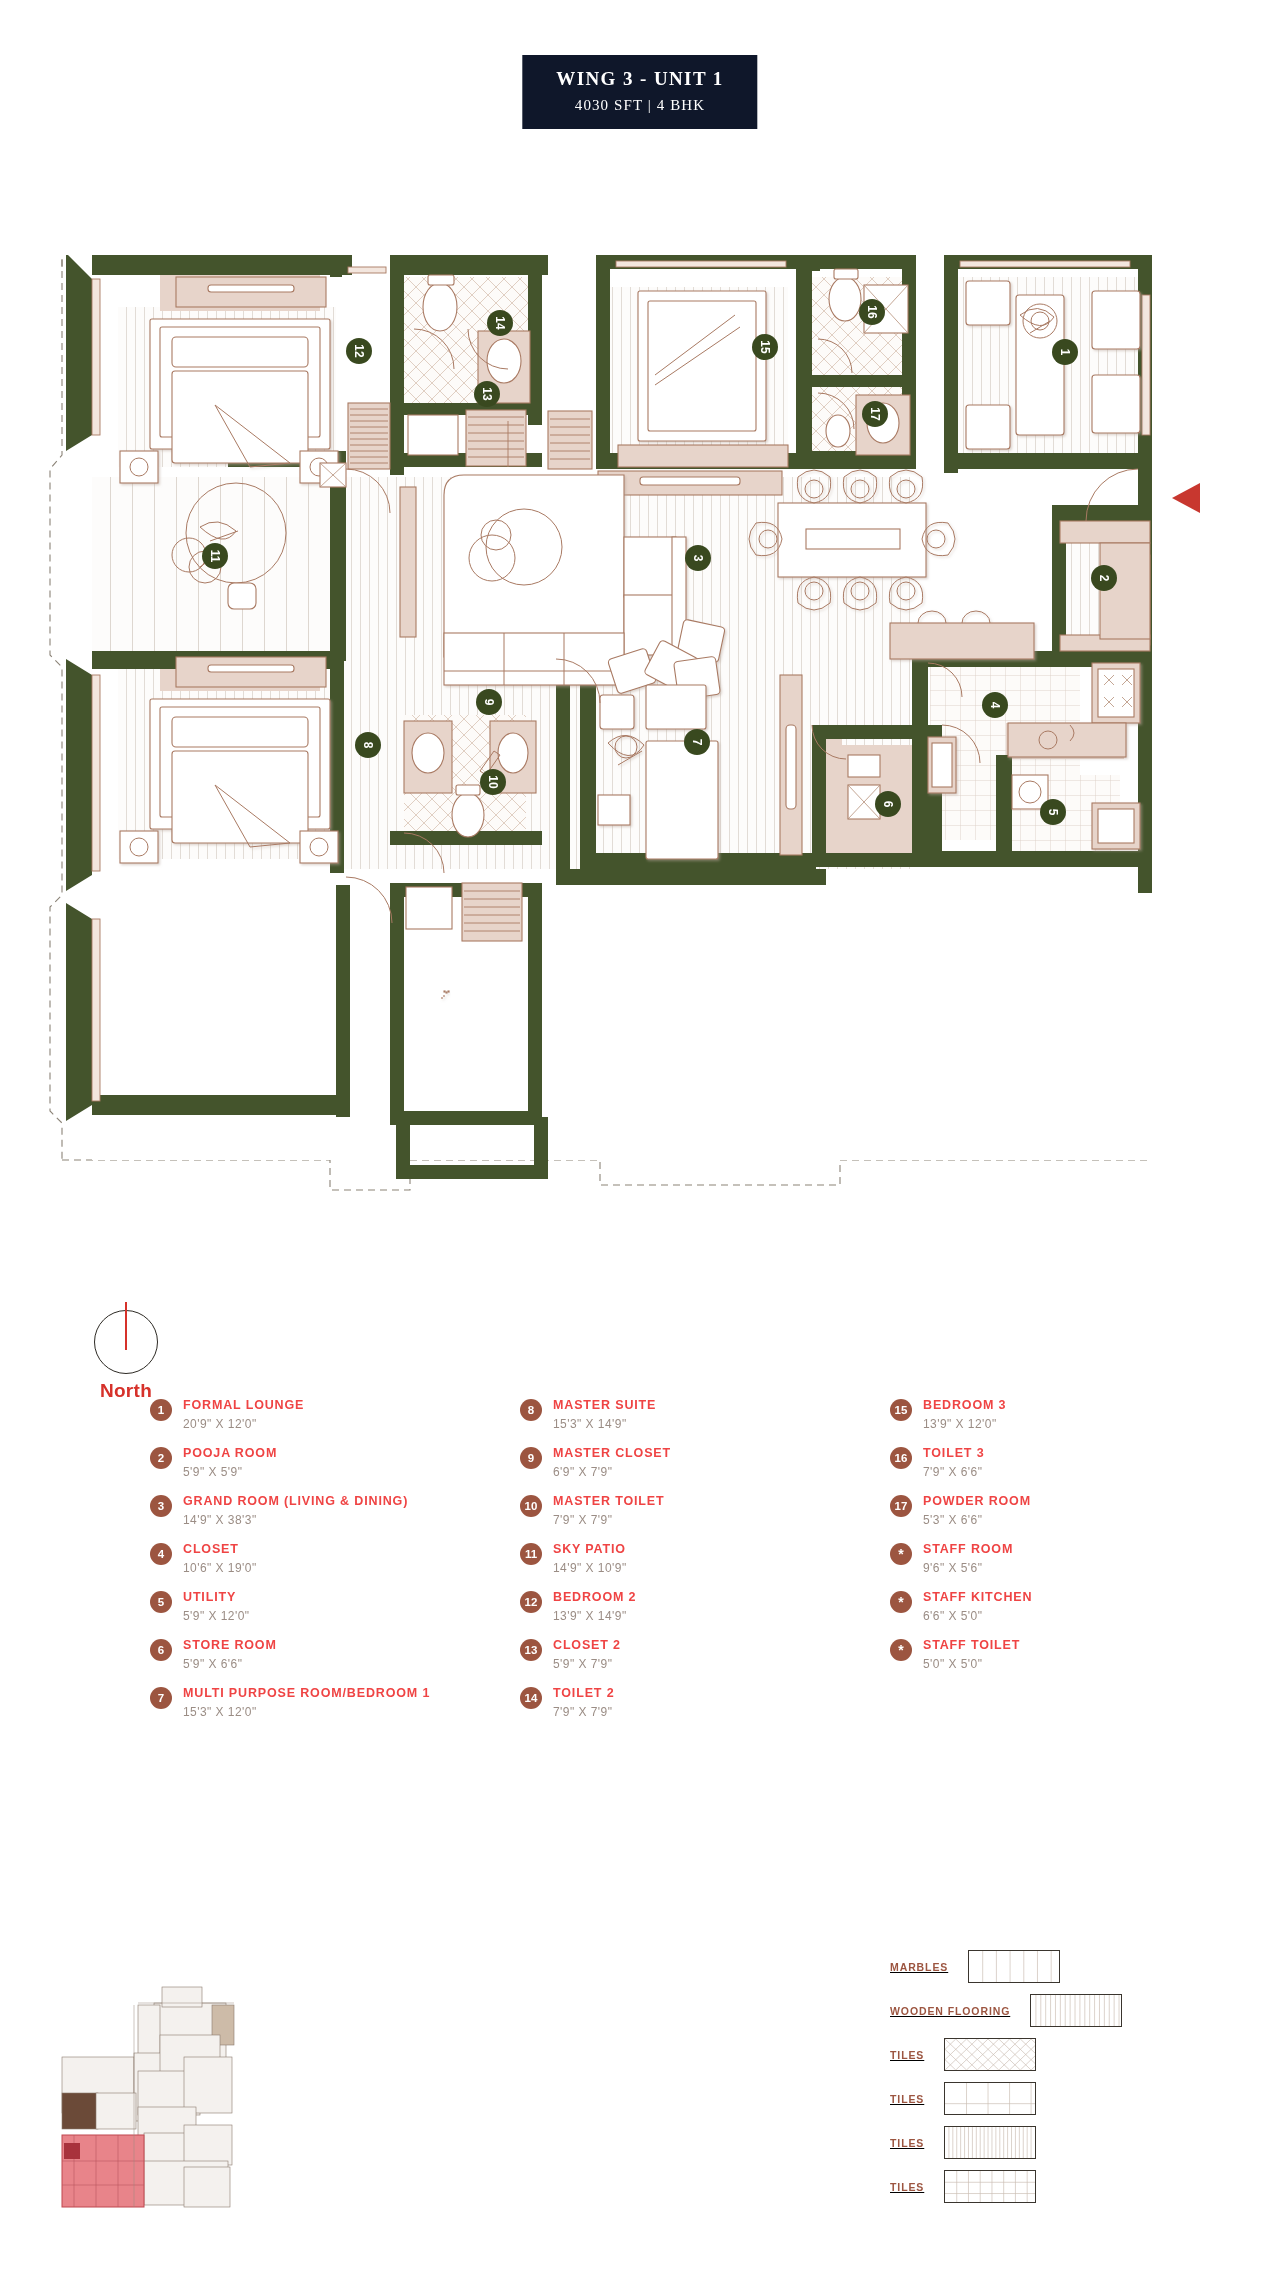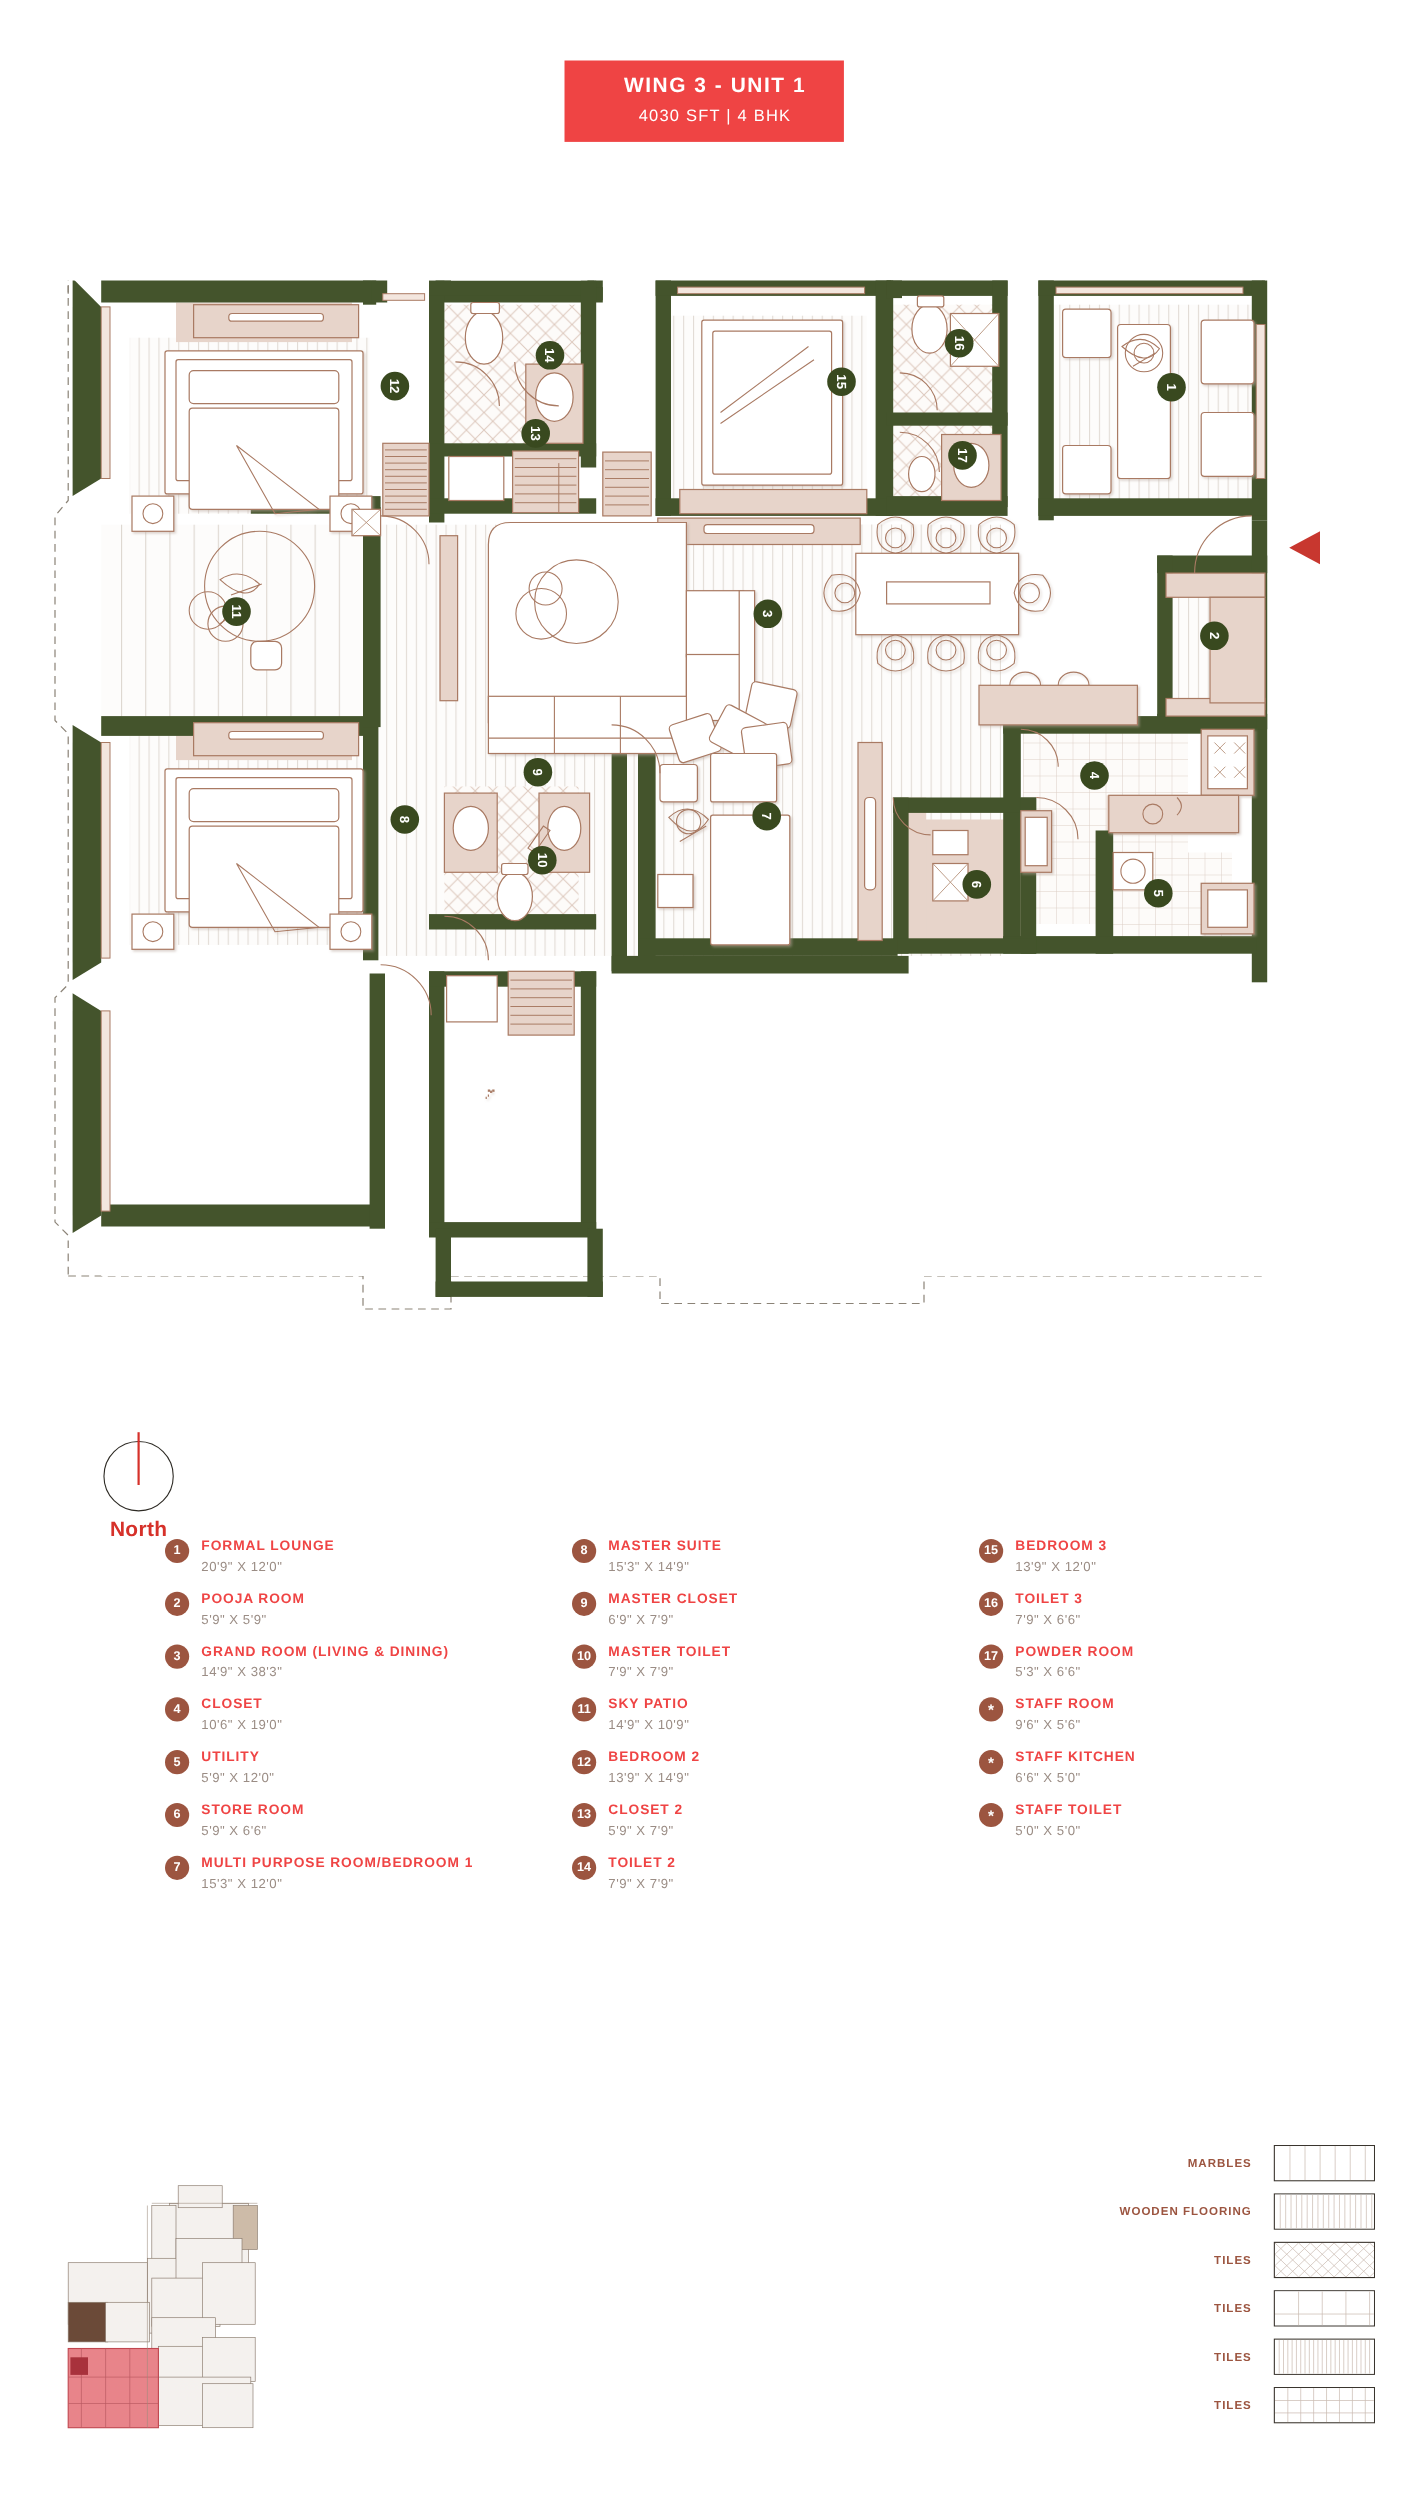--- a/index.html
+++ b/index.html
@@ -17,25 +17,26 @@
     background: #ffffff;
     overflow: hidden;
   }
 
   
   #header-badge {
     position: absolute;
     left: 50%;
     transform: translateX(-50%);
     top: 55px;
-    background: #ef4444;
+    background: #0f172a;
     color: #ffffff;
     text-align: center;
-    padding: 13px 34px 15px 54px;
+    padding: 13px 34px 15px 34px;
     min-width: 196px;
+    font-family: Liberation Serif, serif;
   }
   #header-badge .title {
     font-size: 19px;
     font-weight: bold;
     letter-spacing: 1.4px;
     line-height: 1.15;
     white-space: nowrap;
   }
   #header-badge .sub {
     font-size: 15px;
@@ -136,23 +137,24 @@
 
   
   #materials {
     position: absolute;
     right: 30px; top: 1950px;
     width: 360px;
   }
   .mat-row {
     display: flex;
     align-items: center;
-    justify-content: flex-end;
+    justify-content: flex-start;
     height: 33px;
     margin-bottom: 11px;
+    text-decoration: underline;
   }
   .mat-row .mat-label {
     font-size: 10.5px;
     font-weight: bold;
     color: #9c5540;
     letter-spacing: .9px;
     text-align: right;
     margin-right: 20px;
     white-space: nowrap;
   }

